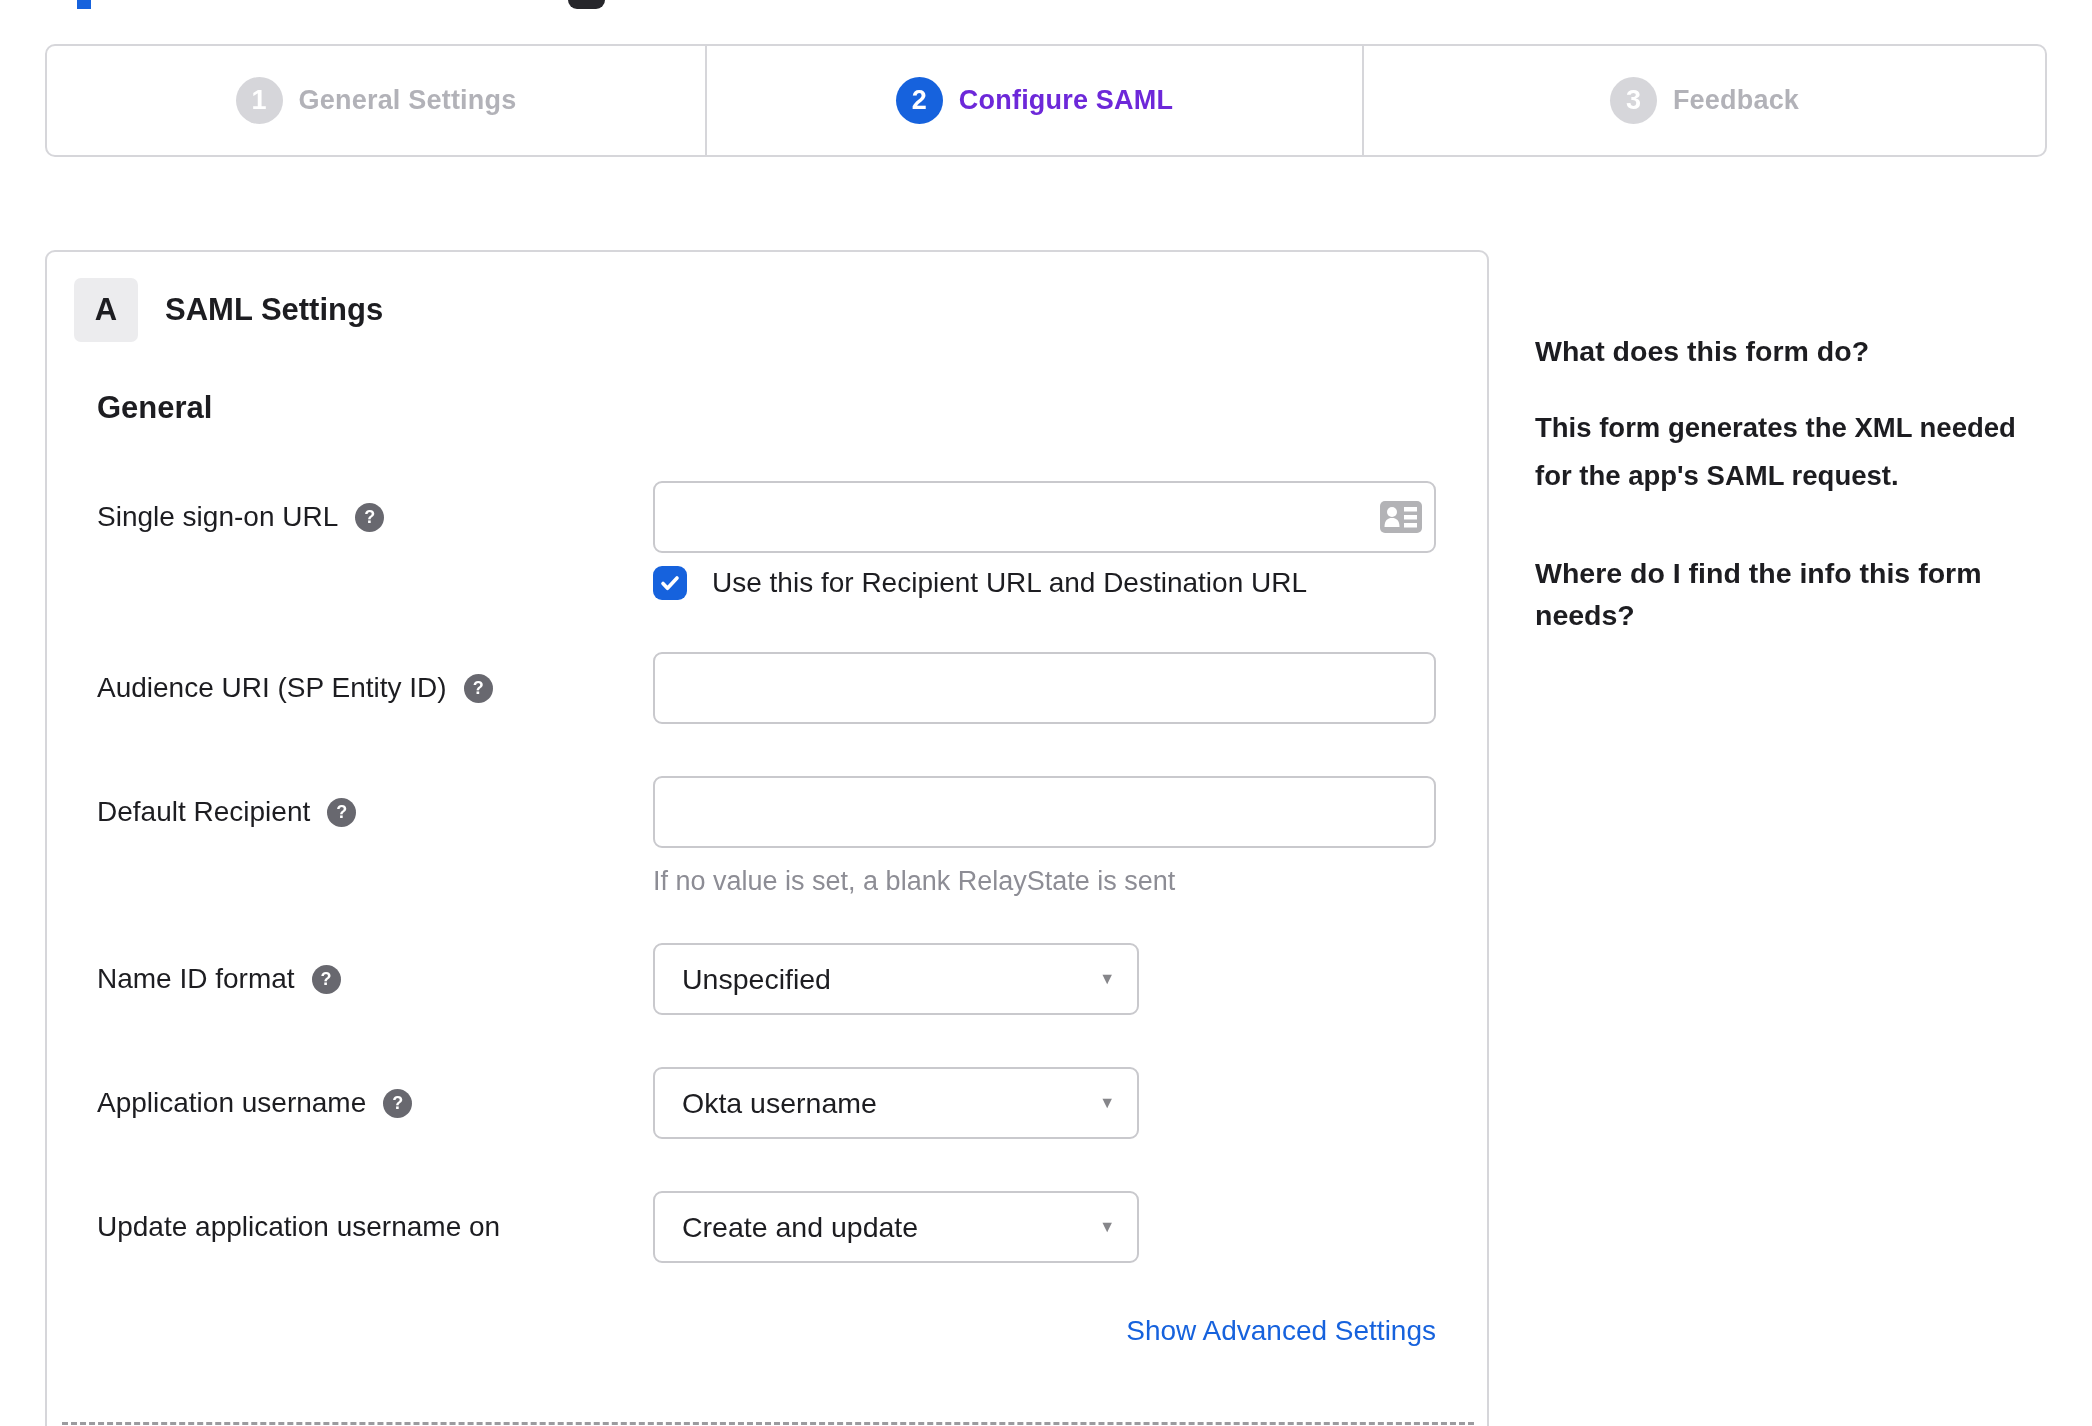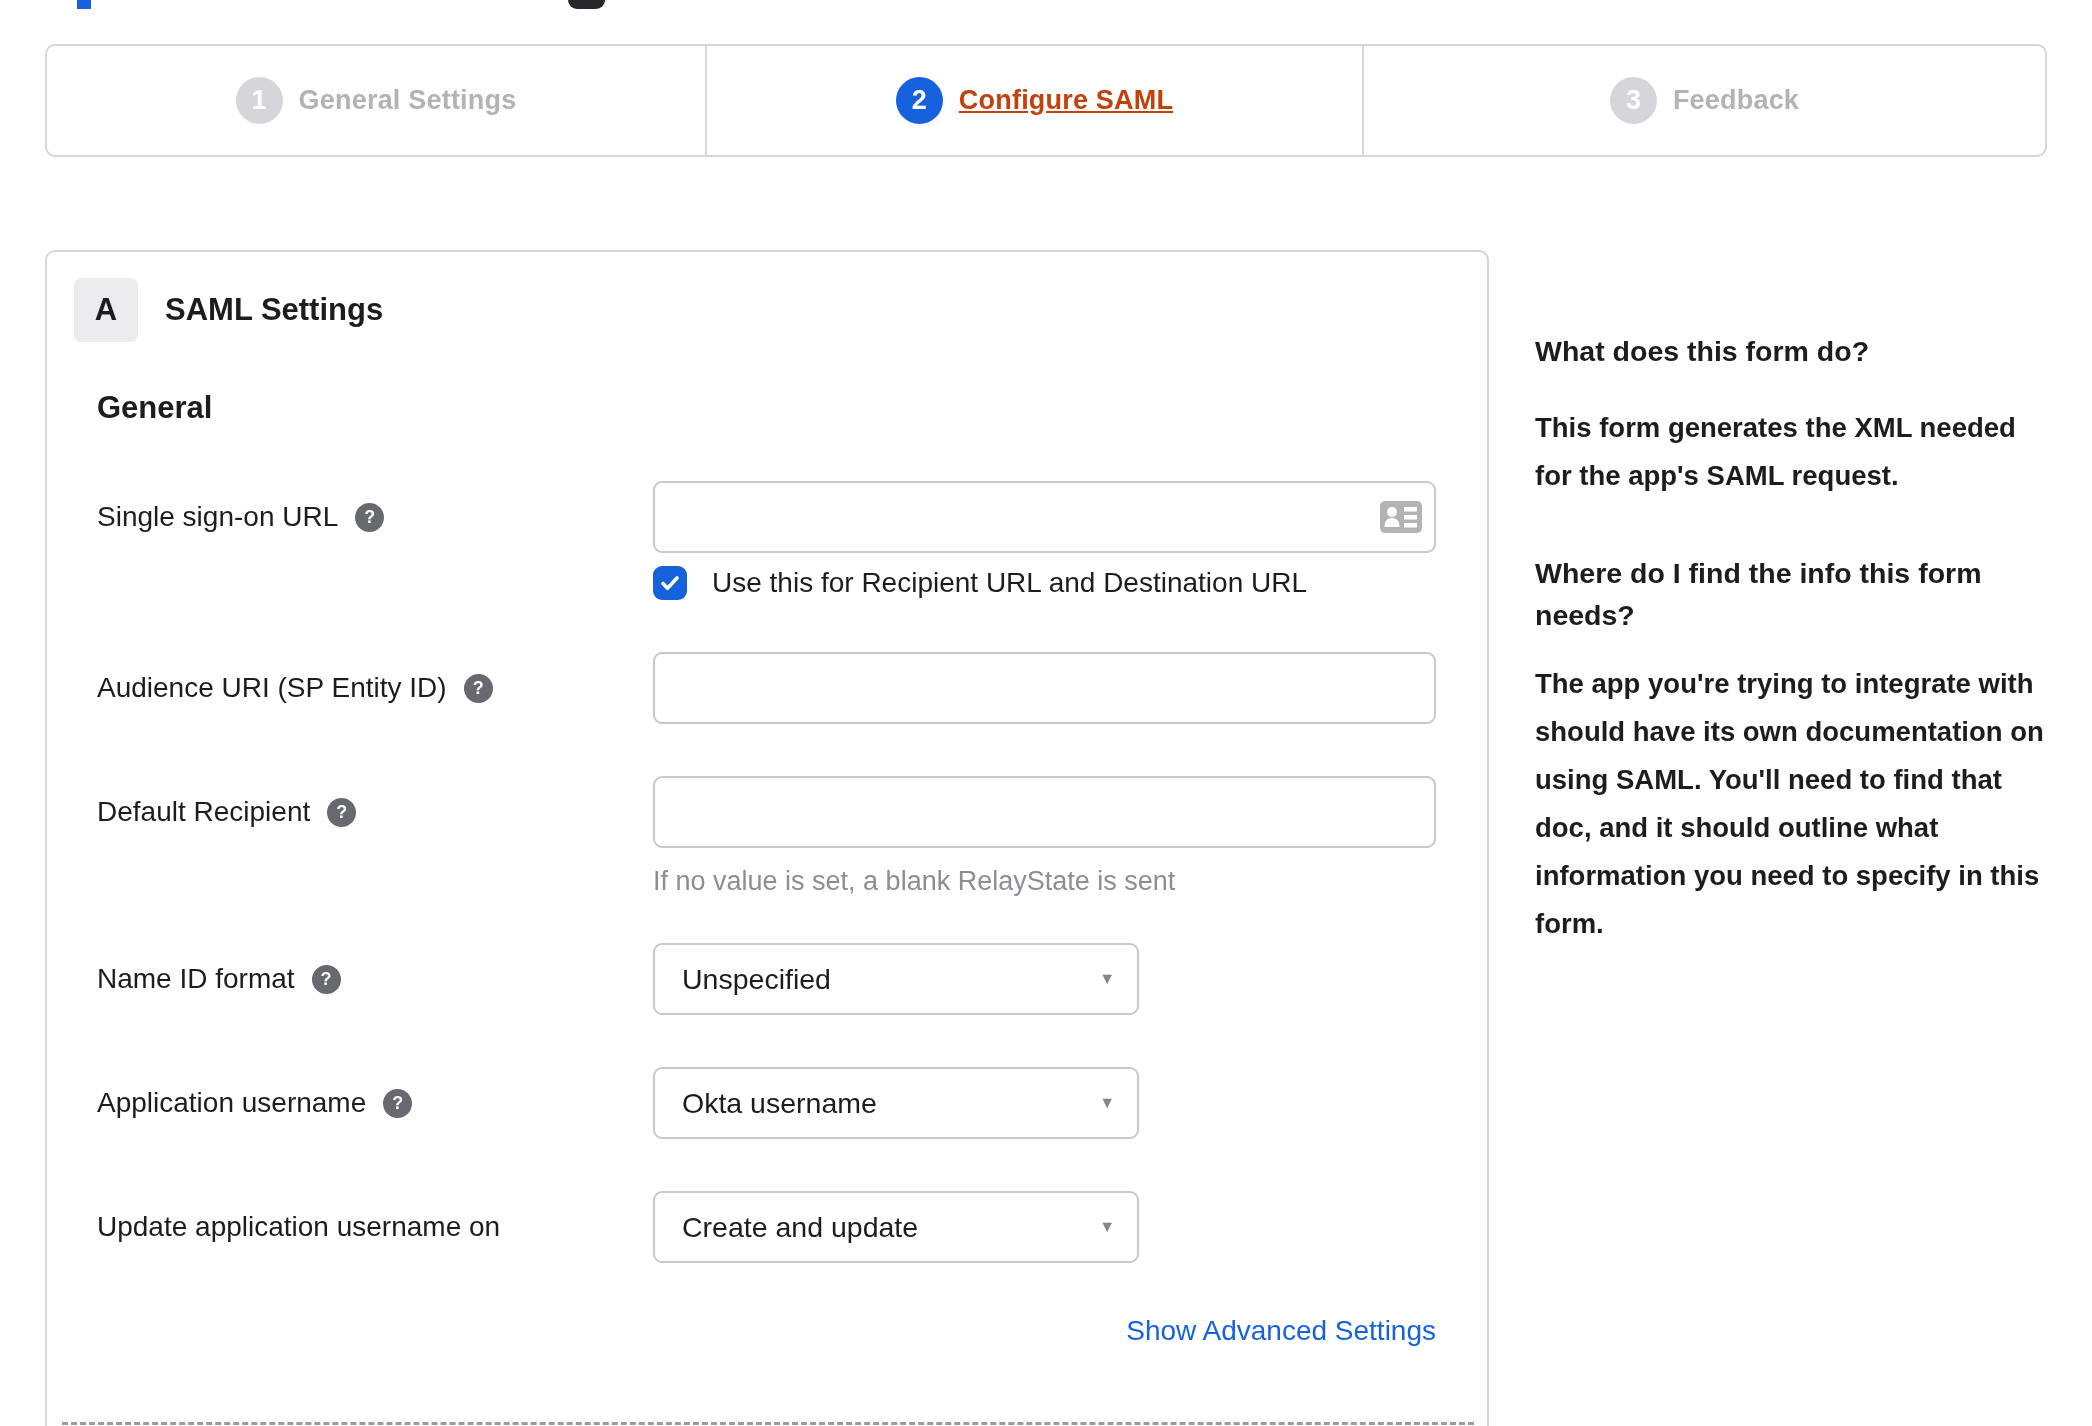--- a/index.html
+++ b/index.html
@@ -16,21 +16,21 @@
   .stepper { left:45px; top:44px; width:2002px; height:113px;
     border:2px solid #d6d6da; border-radius:10px; background:#fff;
     display:grid; grid-template-columns:658px 657px 1fr; }
   .step { display:flex; align-items:center; justify-content:center; gap:16px; }
   .step + .step { border-left:2px solid #d6d6da; }
   .step-circle { width:47px; height:47px; border-radius:50%; background:#d6d6da;
     color:#fff; font-weight:bold; font-size:27px; display:flex;
     align-items:center; justify-content:center; flex:0 0 auto; }
   .step.active .step-circle { background:#1662dd; }
   .step-label { font-size:27px; font-weight:bold; color:#b2b2b8; letter-spacing:.2px; }
-  .step.active .step-label { color:#c2410c;text-decoration:underline; }
+  .step.active .step-label { color:#6d28d9; }
 
   
   .panel { left:45px; top:250px; width:1444px; height:1176px;
     border:2px solid #d6d6da; border-bottom:none; border-radius:10px 10px 0 0;
     background:#fff; }
   .panel-header { display:flex; align-items:center; gap:27px; margin:26px 0 0 27px; }
   .section-badge { width:64px; height:64px; background:#ececee; border-radius:7px;
     display:flex; align-items:center; justify-content:center;
     font-size:31px; font-weight:bold; color:#1d1d21; }
   .section-title { font-size:31px; font-weight:bold; }
@@ -202,14 +202,13 @@
     </div>
   </div>
 
   <div class="dashed-divider"></div>
 </div>
 
 <div class="abs sidebar">
   <div class="sb-heading">What does this form do?</div>
   <div class="sb-body">This form generates the XML needed for the app's SAML request.</div>
   <div class="sb-heading second">Where do I find the info this form needs?</div>
-  <div class="sb-body second">The app you're trying to integrate with should have its own documentation on using SAML. You'll need to find that doc, and it should outline what information you need to specify in this form.</div>
 </div>
 
 </body></html>

